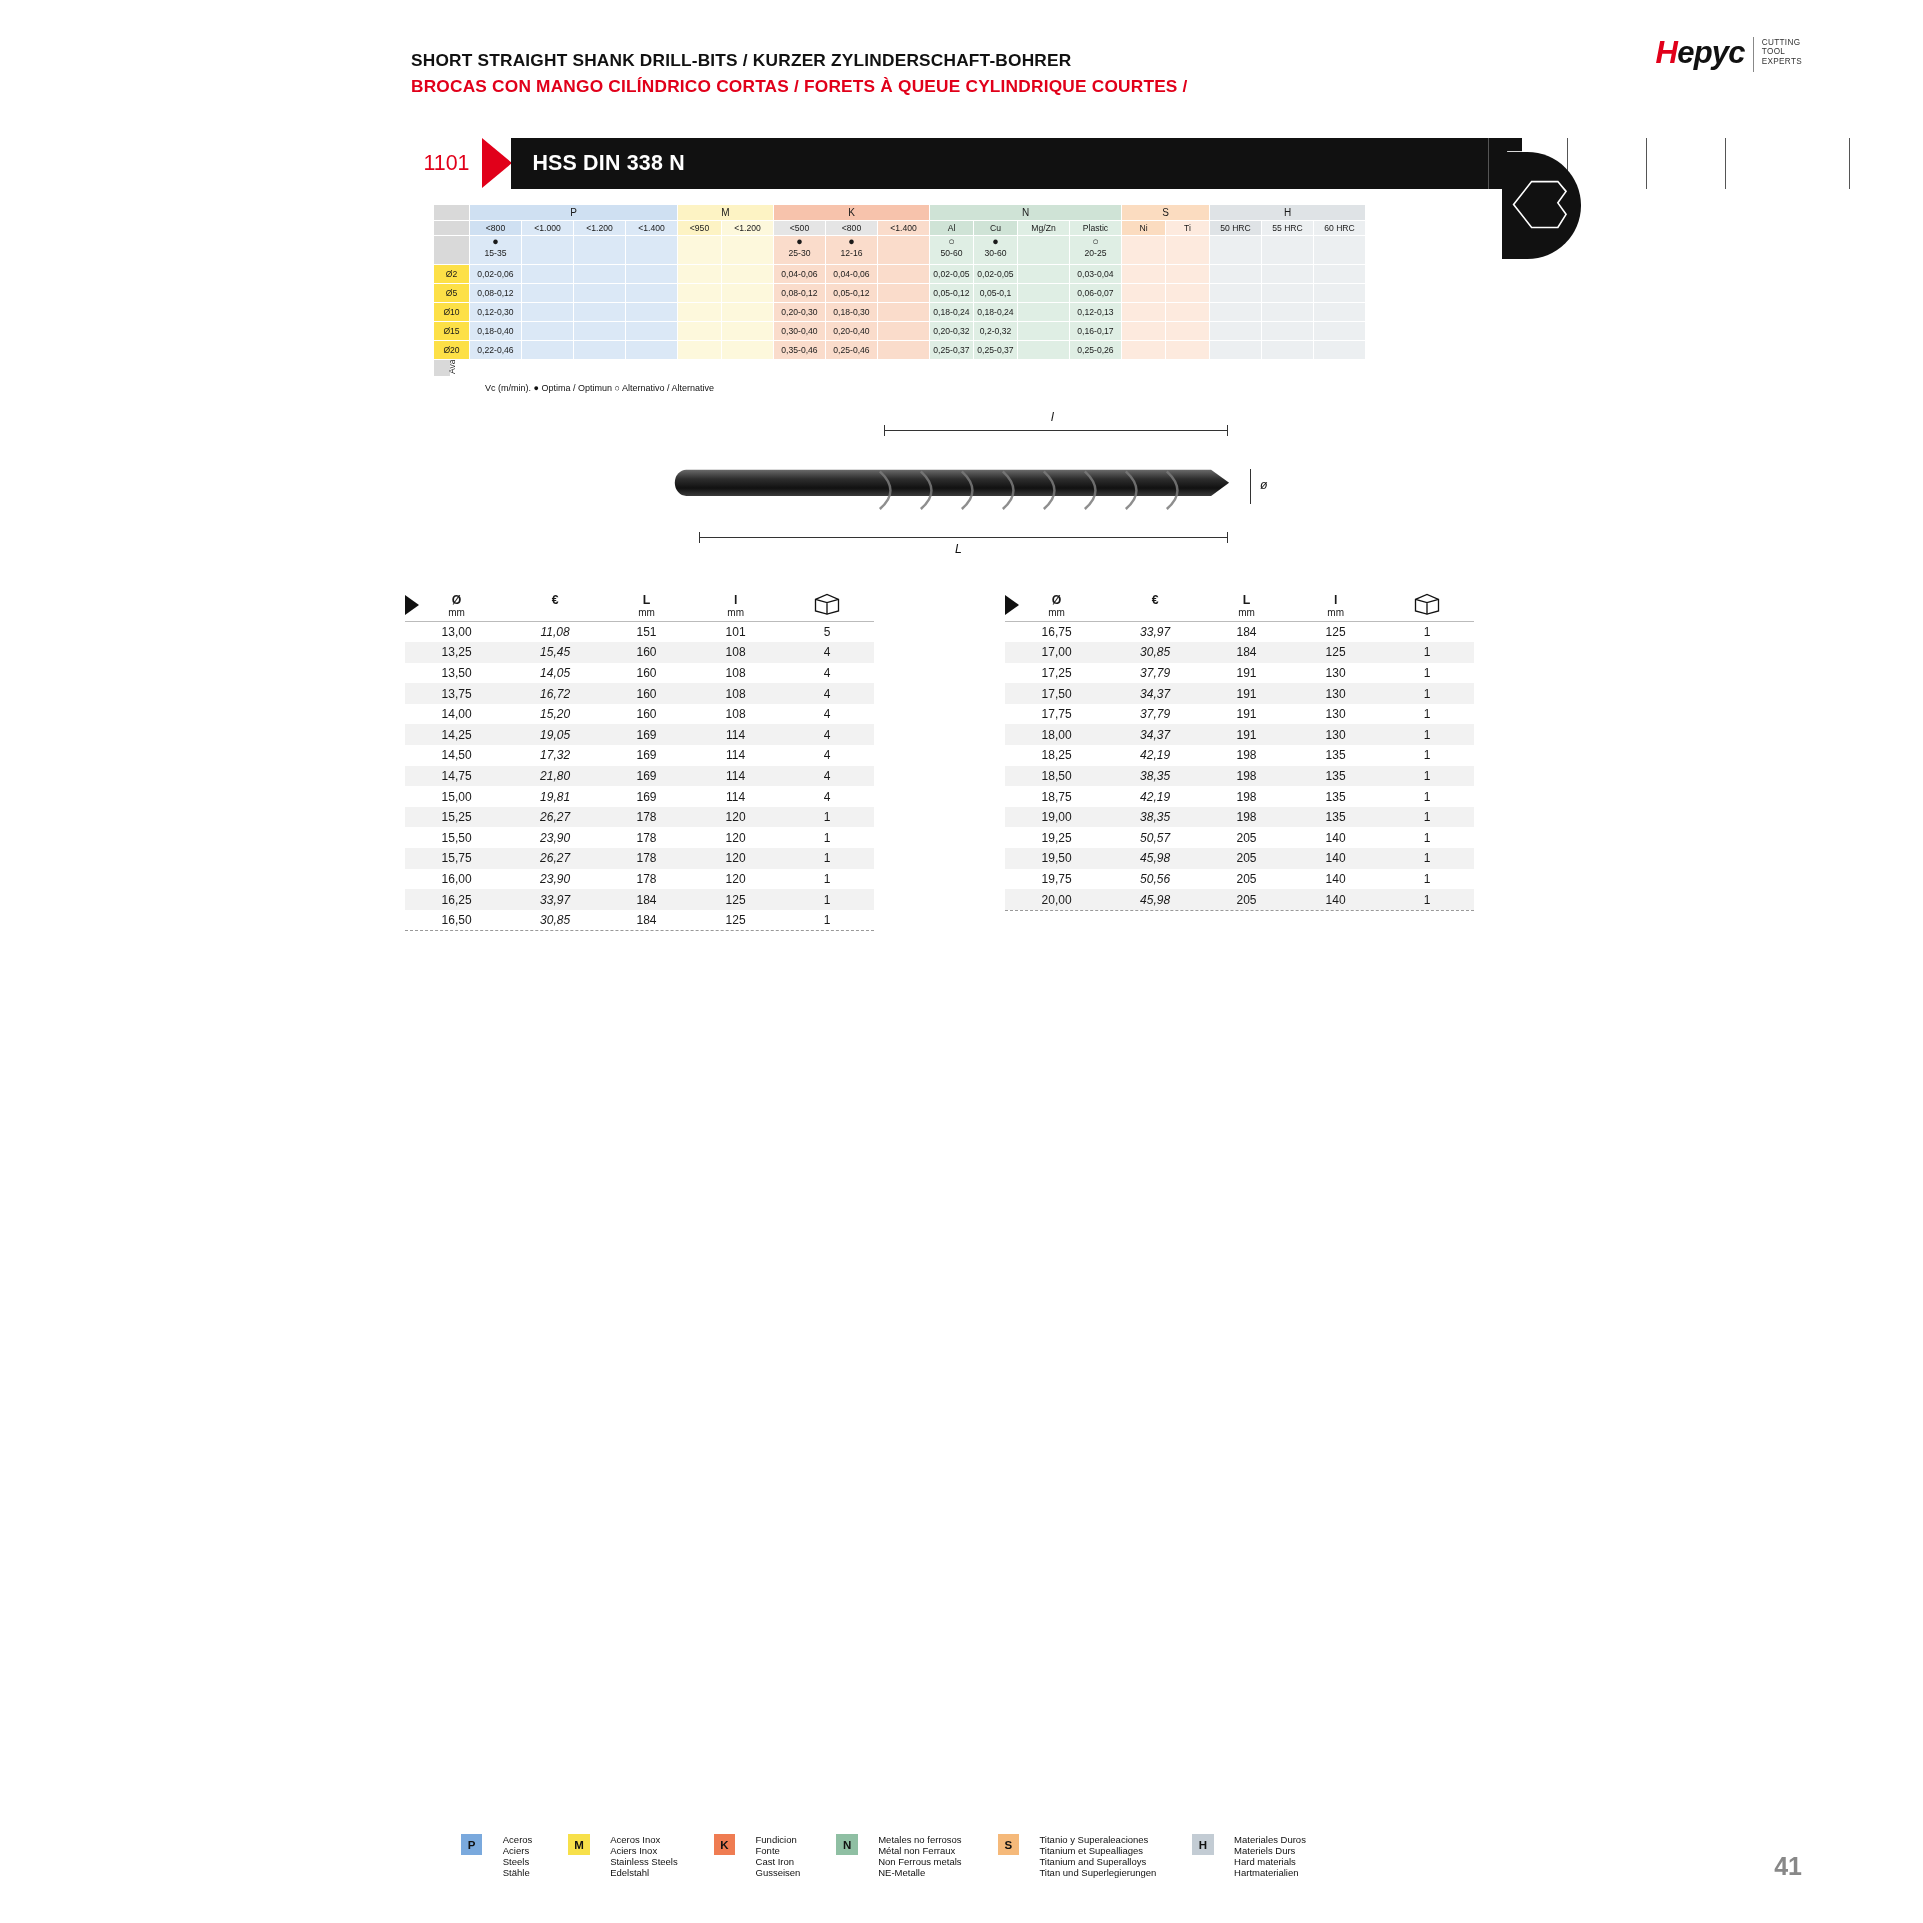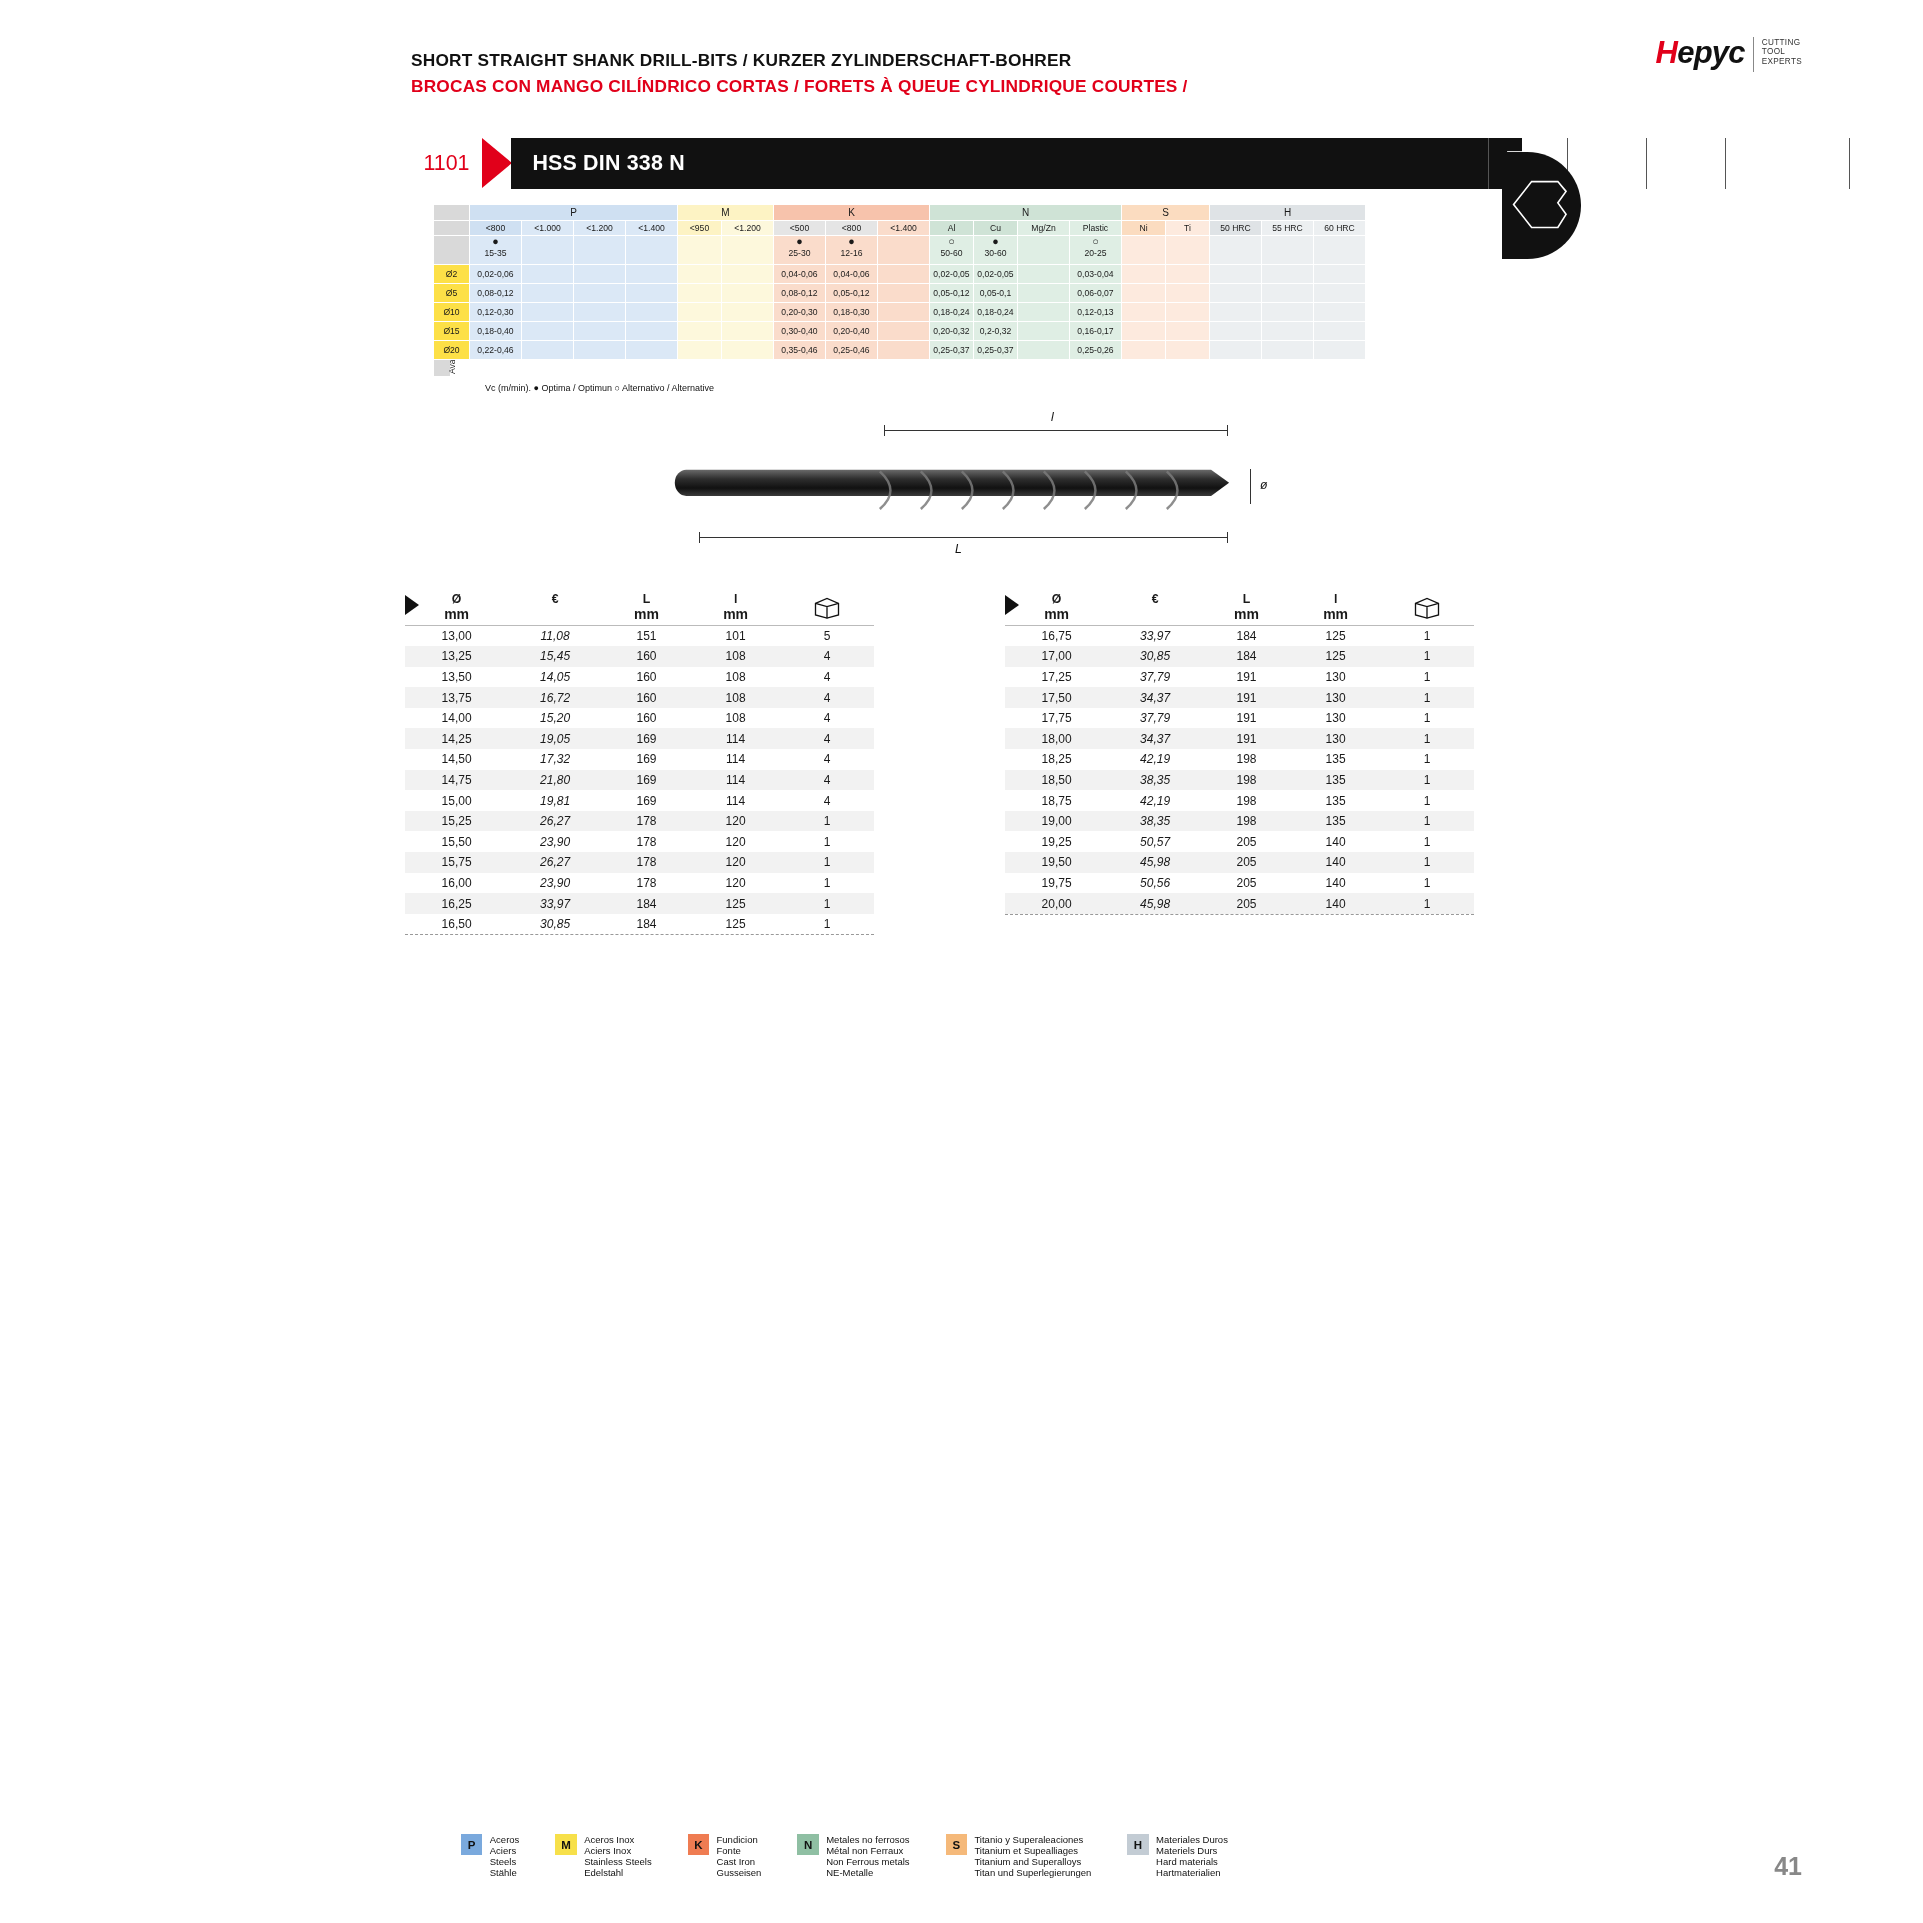--- a/index.html
+++ b/index.html
@@ -247,22 +247,22 @@
   }
   table.plist th {
     font-weight: bold;
     font-size: 12.3px;
     padding: 0 0 2.5px 0;
     border-bottom: 0.8px solid #bbb;
     vertical-align: bottom;
   }
   table.plist th .unit {
     display: block;
-    font-size: 14px;
-    font-weight: bold;
+    font-size: 10px;
+    font-weight: normal;
   }
   table.plist td {
     text-align: center;
     font-size: 12px;
     height: 20.6px;
     padding: 0;
   }
   table.plist tr.alt td { background: #f2f2f2; }
   table.plist td.eur { font-style: italic; }
   .tbl-foot-line {
@@ -286,20 +286,21 @@
     display: flex; align-items: center; justify-content: center;
     font-size: 11.5px; font-weight: bold; color: #111;
     margin-right: 7.4px;
     flex: none;
   }
   .leg-text {
     font-size: 9.5px;
     line-height: 11px;
     color: #111;
     white-space: nowrap;
+    margin-left: 13px;
   }
   .pagenum {
     position: absolute;
     right: 122px;
     top: 1852px;
     font-size: 25px;
     font-weight: bold;
     color: #888888;
   }
 </style>

